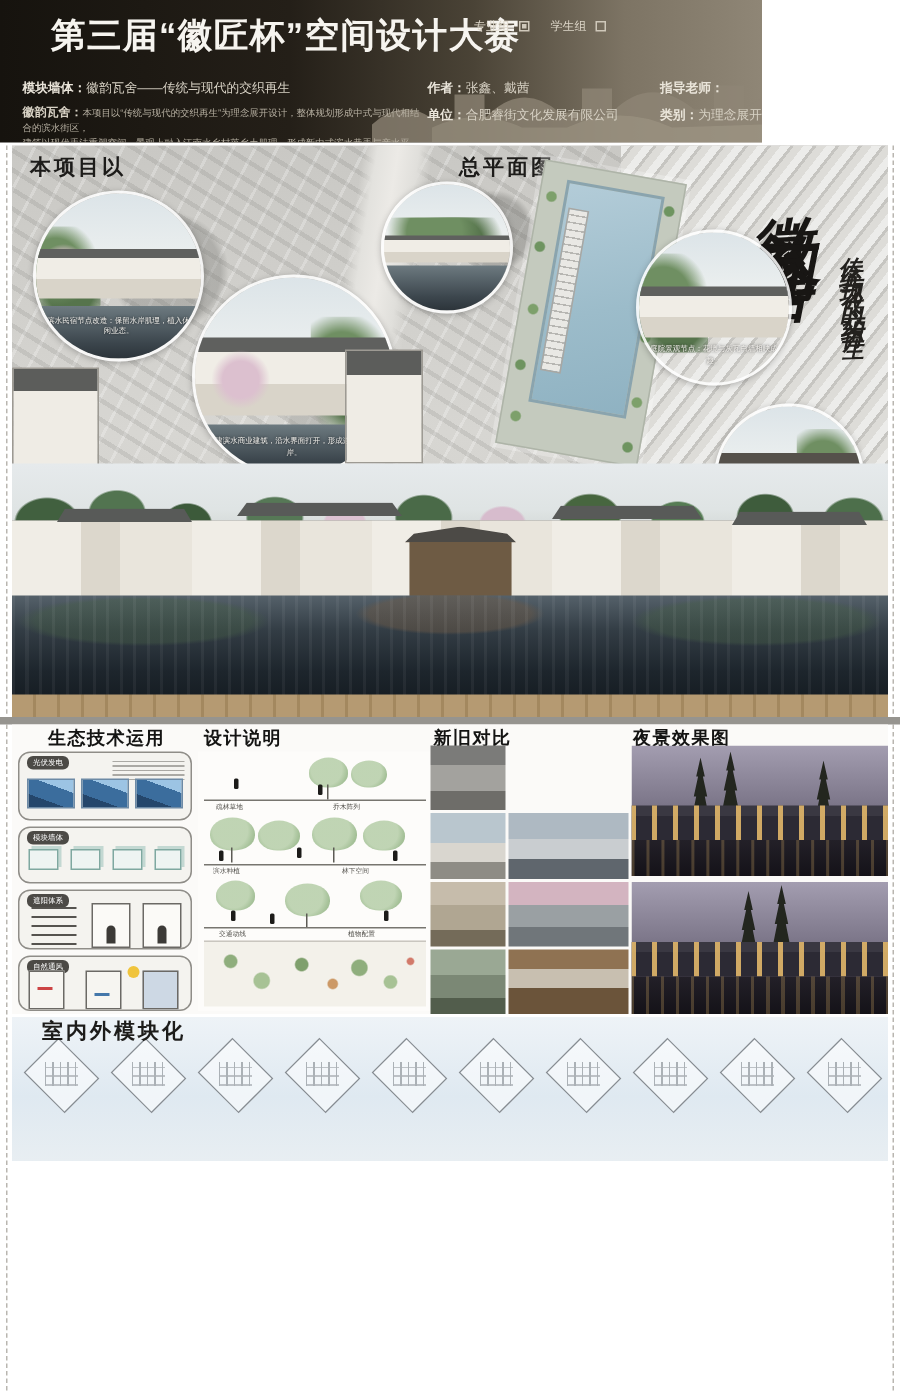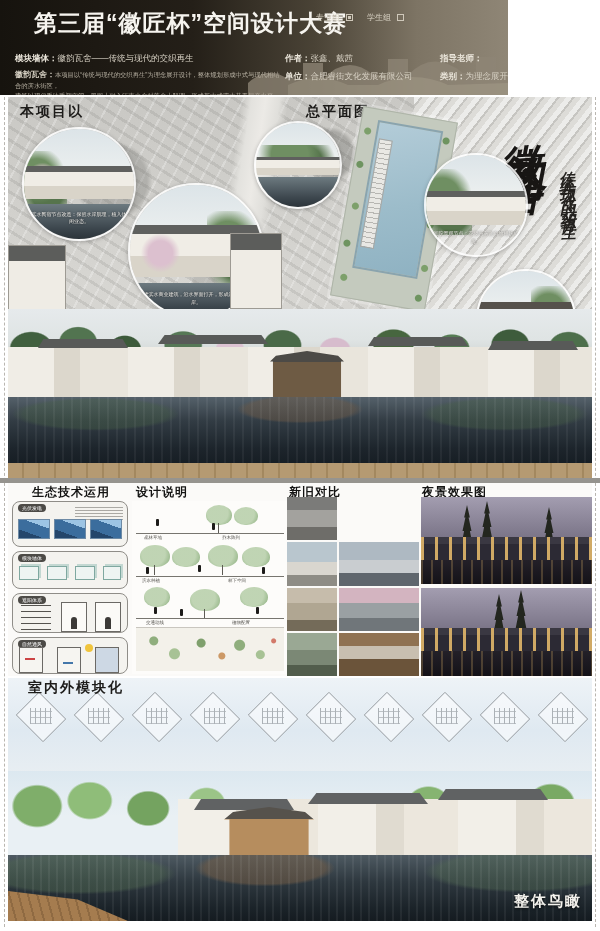--- a/index.html
+++ b/index.html
@@ -491,26 +491,15 @@
       <div class="axon" style="left:472px;">
           <div class="dia"></div>
           <div class="inner"></div>
         </div>
       <div class="axon" style="left:530px;">
           <div class="dia"></div>
           <div class="inner"></div>
         </div>
     </div>
 
-    <div class="bottom-render">
-      <div class="br-trees"></div>
-      <div class="br-buildings"></div>
-      <div class="br-roof" style="left:300px; top:22px; width:120px;"></div>
-      <div class="br-roof" style="left:430px; top:18px; width:110px;"></div>
-      <div class="br-roof" style="left:186px; top:28px; width:100px;"></div>
-      <div class="br-pavilion"></div>
-      <div class="br-water"></div>
-      <div class="br-deck"></div>
-      <div class="aerial-label">整体鸟瞰</div>
-    </div>
   </div>
 
 </div>
 
 </body></html>

